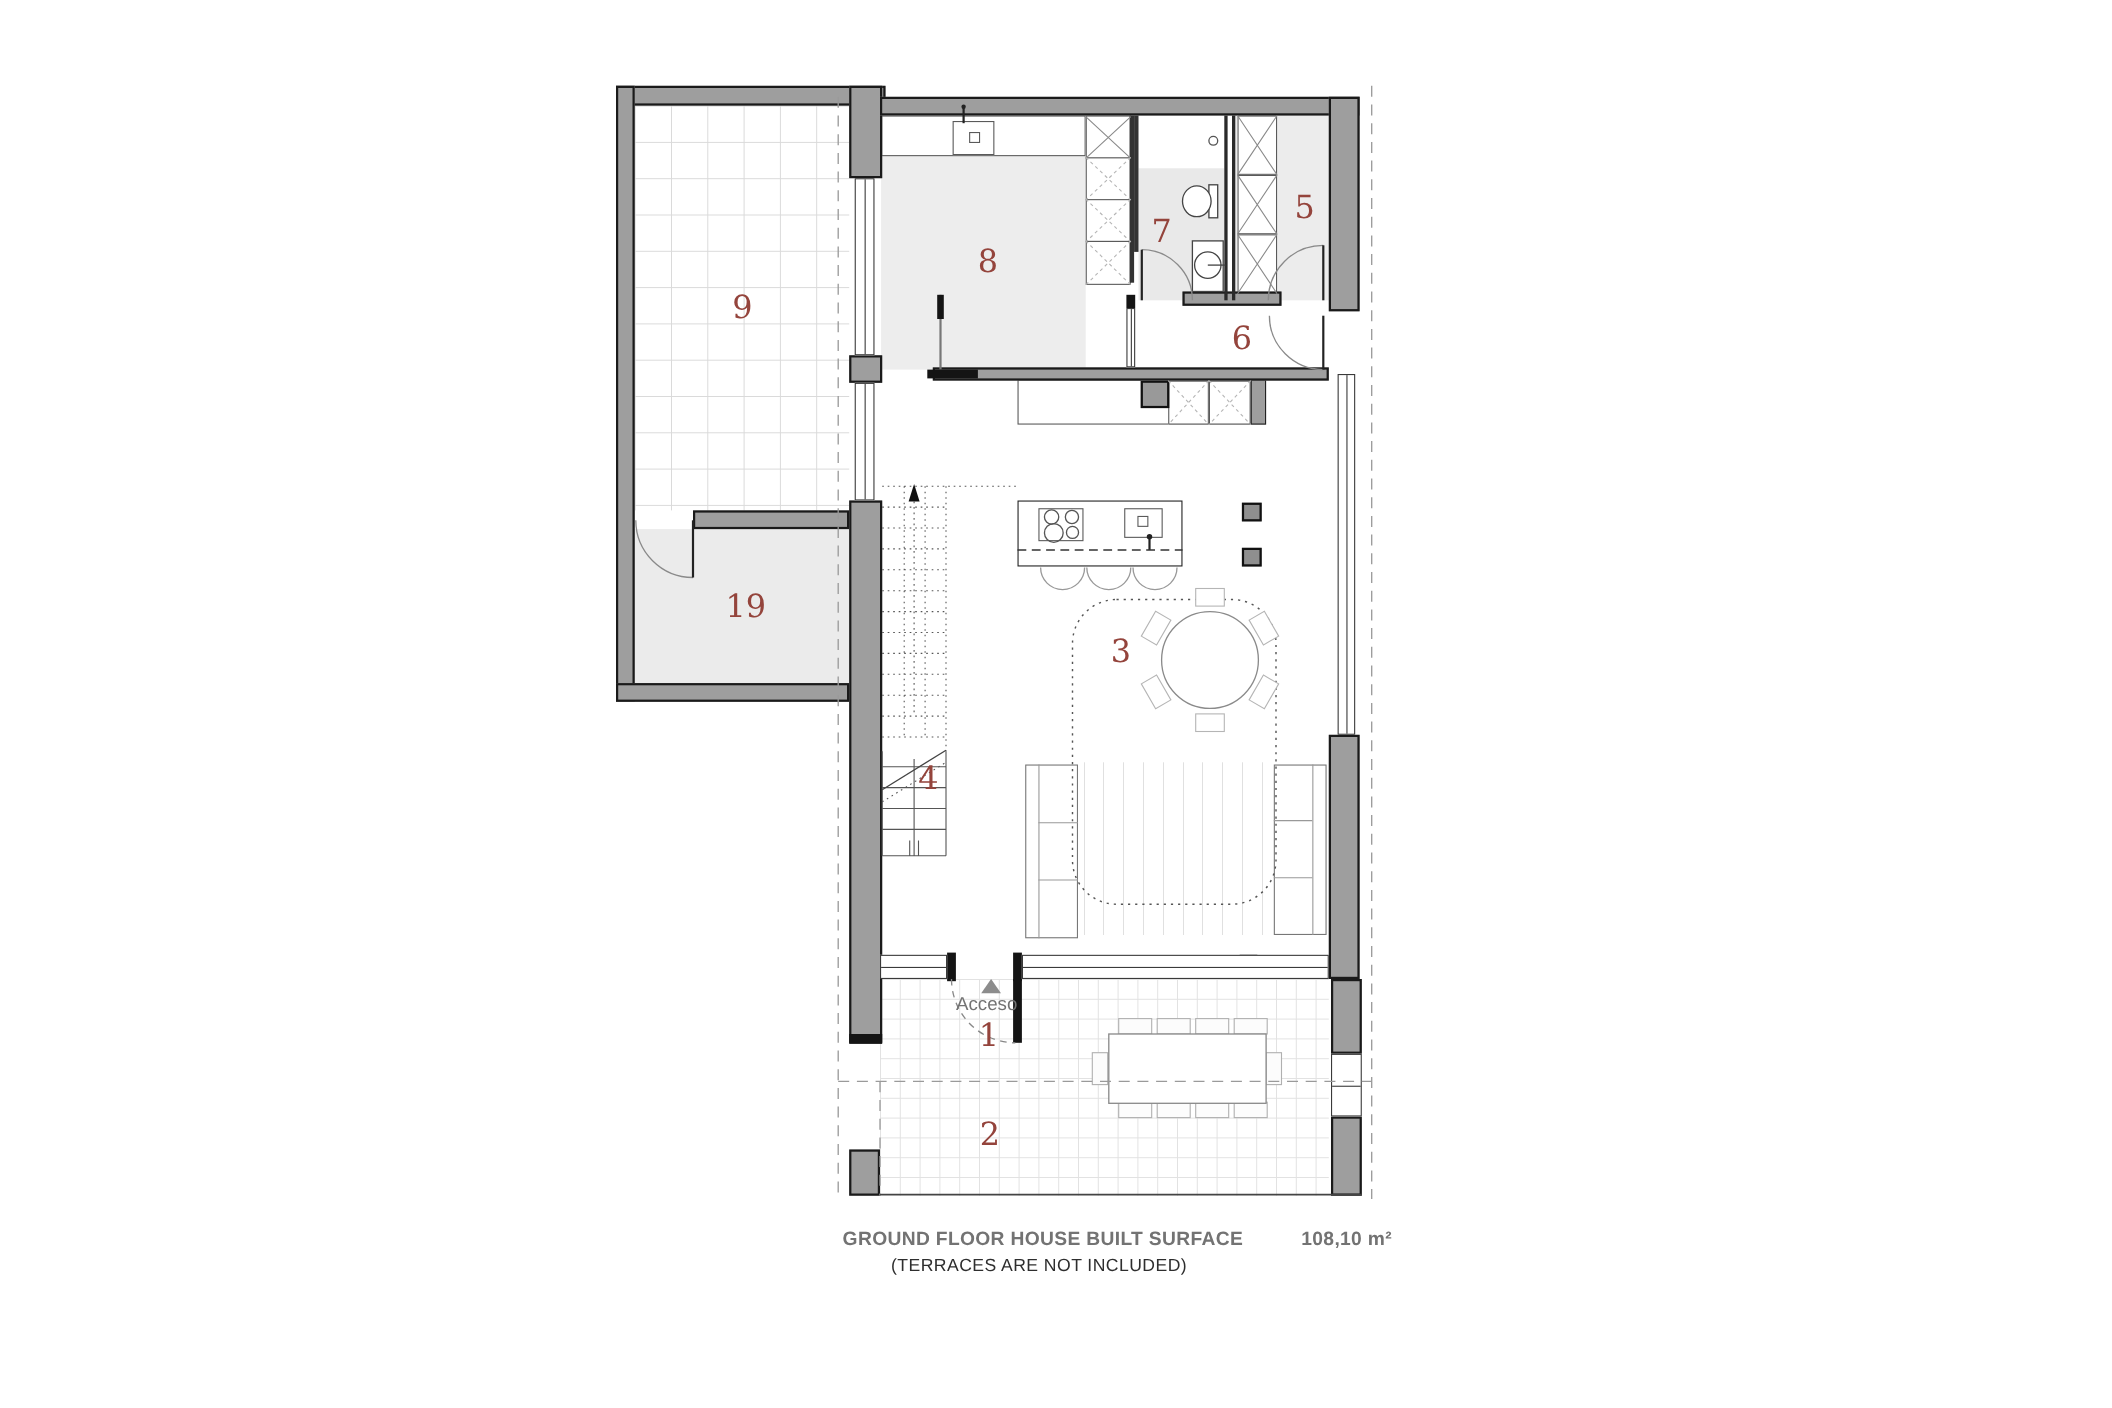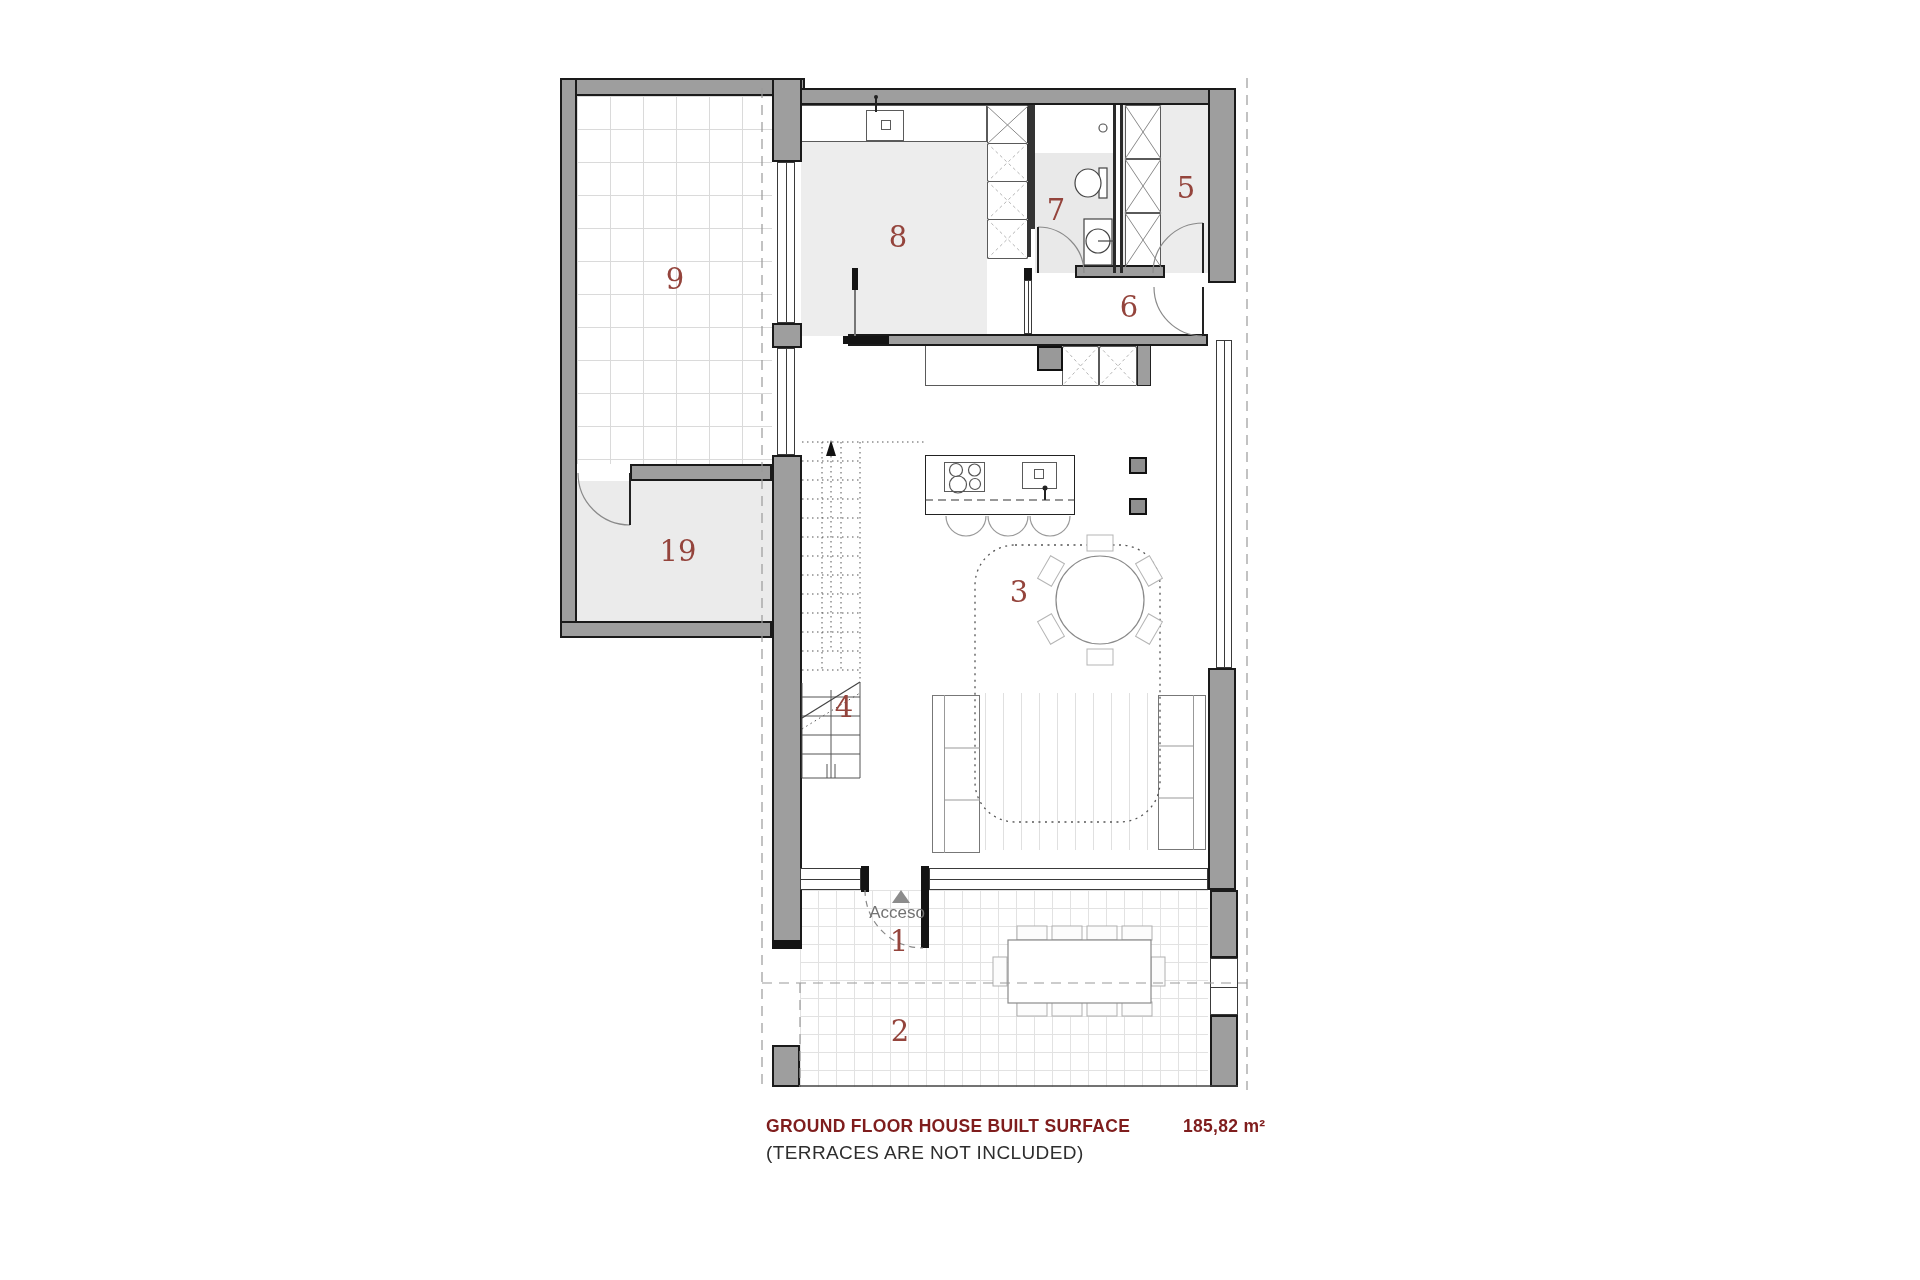--- a/index.html
+++ b/index.html
@@ -14,22 +14,22 @@
   .sofa{background:#fff;border:1px solid #777;z-index:9;}
   .dark{background:#141414;z-index:14;}
   .col{background:#8f8f8f;border:2px solid #111;z-index:14;}
   .win{background:#fff;border:1px solid #3a3a3a;z-index:15;}
   .win-v:before{content:"";position:absolute;top:0;bottom:0;left:50%;width:1px;background:#3a3a3a;}
   .win-h:before{content:"";position:absolute;left:0;right:0;top:50%;height:1px;background:#3a3a3a;}
   svg.linework{left:0;top:0;z-index:20;}
   .lbl{position:absolute;transform:translate(-50%,-50%);font-family:"DejaVu Serif",serif;font-size:29px;color:#94443c;z-index:30;white-space:nowrap;}
   .acceso{position:absolute;transform:translate(-50%,-50%);font-size:17px;color:#737373;z-index:30;white-space:nowrap;}
   .tri{width:0;height:0;border-left:9px solid transparent;border-right:9px solid transparent;border-bottom:13px solid #8c8c8c;z-index:16;}
-  .cap1{position:absolute;font-size:17.5px;font-weight:bold;letter-spacing:.3px;color:#7f1d1d;z-index:30;white-space:nowrap;}
-  .cap2{position:absolute;font-size:19px;letter-spacing:.4px;color:#2e2e2e;z-index:30;white-space:nowrap;}
+  .cap1{position:absolute;font-size:17.5px;font-weight:bold;letter-spacing:.3px;color:#737373;z-index:30;white-space:nowrap;}
+  .cap2{position:absolute;font-size:16px;letter-spacing:.4px;color:#2e2e2e;z-index:30;white-space:nowrap;margin-left:44px;}
   .stripes{background-image:repeating-linear-gradient(90deg,#e0e0e0 0 1px,transparent 1px 18px);z-index:5;}
   .backline-r{border-right:1px solid #999;z-index:10;}
   .backline-l{border-left:1px solid #999;z-index:10;}
 </style>
 </head>
 <body>
 
 <div id="canvas">
 
   <div class="abs floor tiles-lg" style="left:577px;top:96px;width:195px;height:368px;"></div>
@@ -205,16 +205,16 @@
   <span class="lbl" style="left:1129px;top:307px;">6</span>
   <span class="lbl" style="left:844px;top:707px;">4</span>
   <span class="lbl" style="left:1019px;top:592px;">3</span>
   <span class="lbl" style="left:899px;top:941px;">1</span>
   <span class="lbl" style="left:900px;top:1031px;">2</span>
 
   <div class="abs tri" style="left:892px;top:890px;"></div>
   <span class="acceso" style="left:897px;top:913px;">Acceso</span>
 
   <div class="cap1" style="left:766px;top:1116px;">GROUND FLOOR HOUSE BUILT SURFACE</div>
-  <div class="cap1" style="left:1183px;top:1116px;">185,82 m²</div>
+  <div class="cap1" style="left:1183px;top:1116px;">108,10 m²</div>
   <div class="cap2" style="left:766px;top:1142px;">(TERRACES ARE NOT INCLUDED)</div>
 
 </div>
 
 </body></html>

